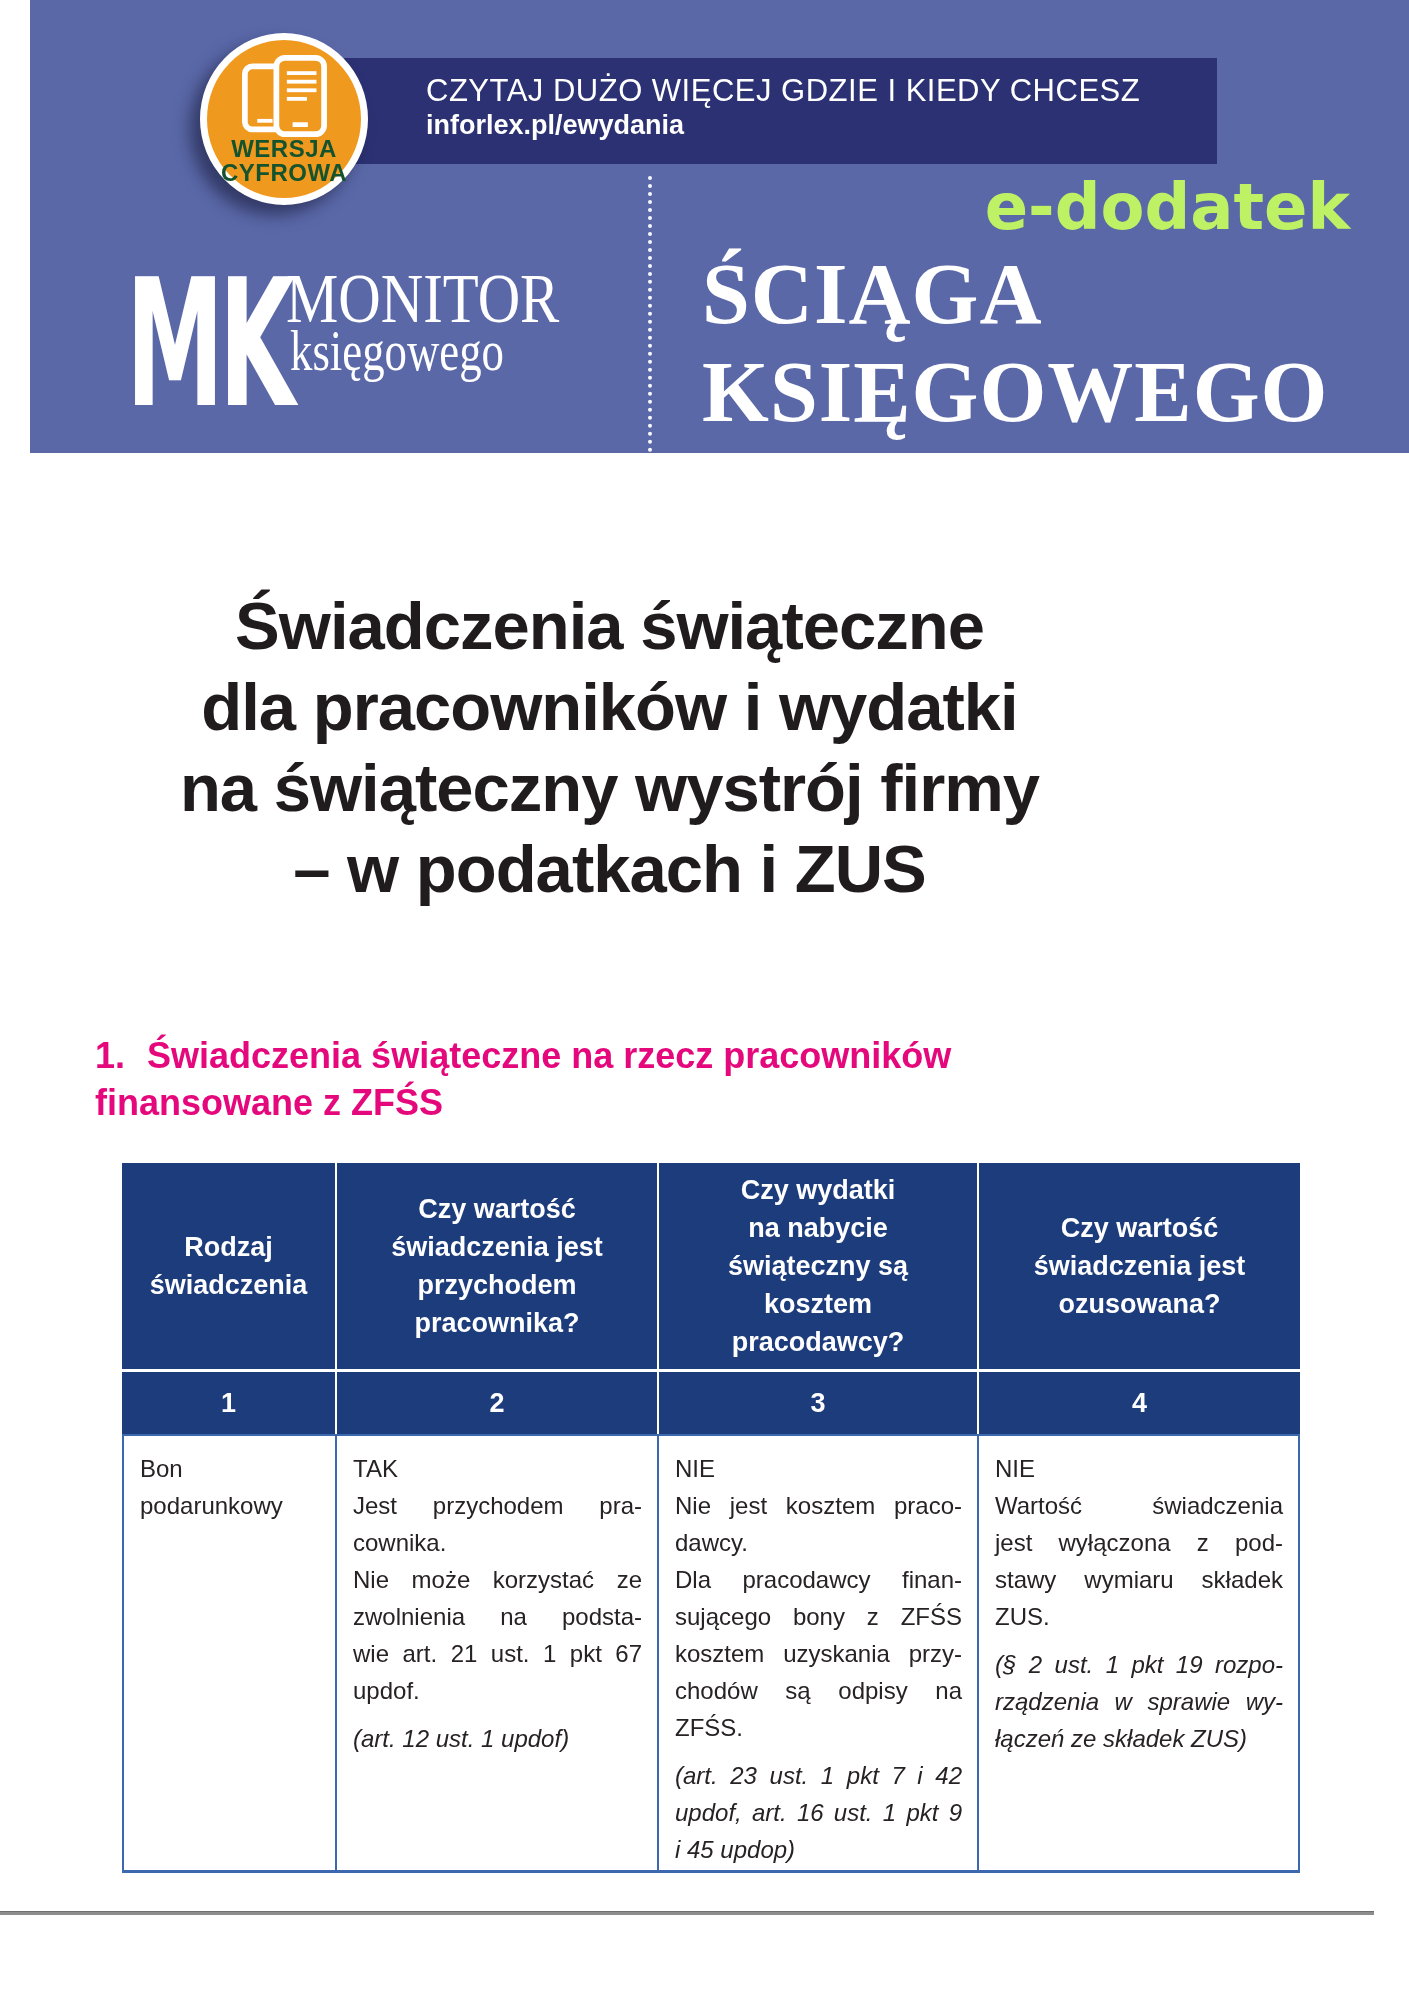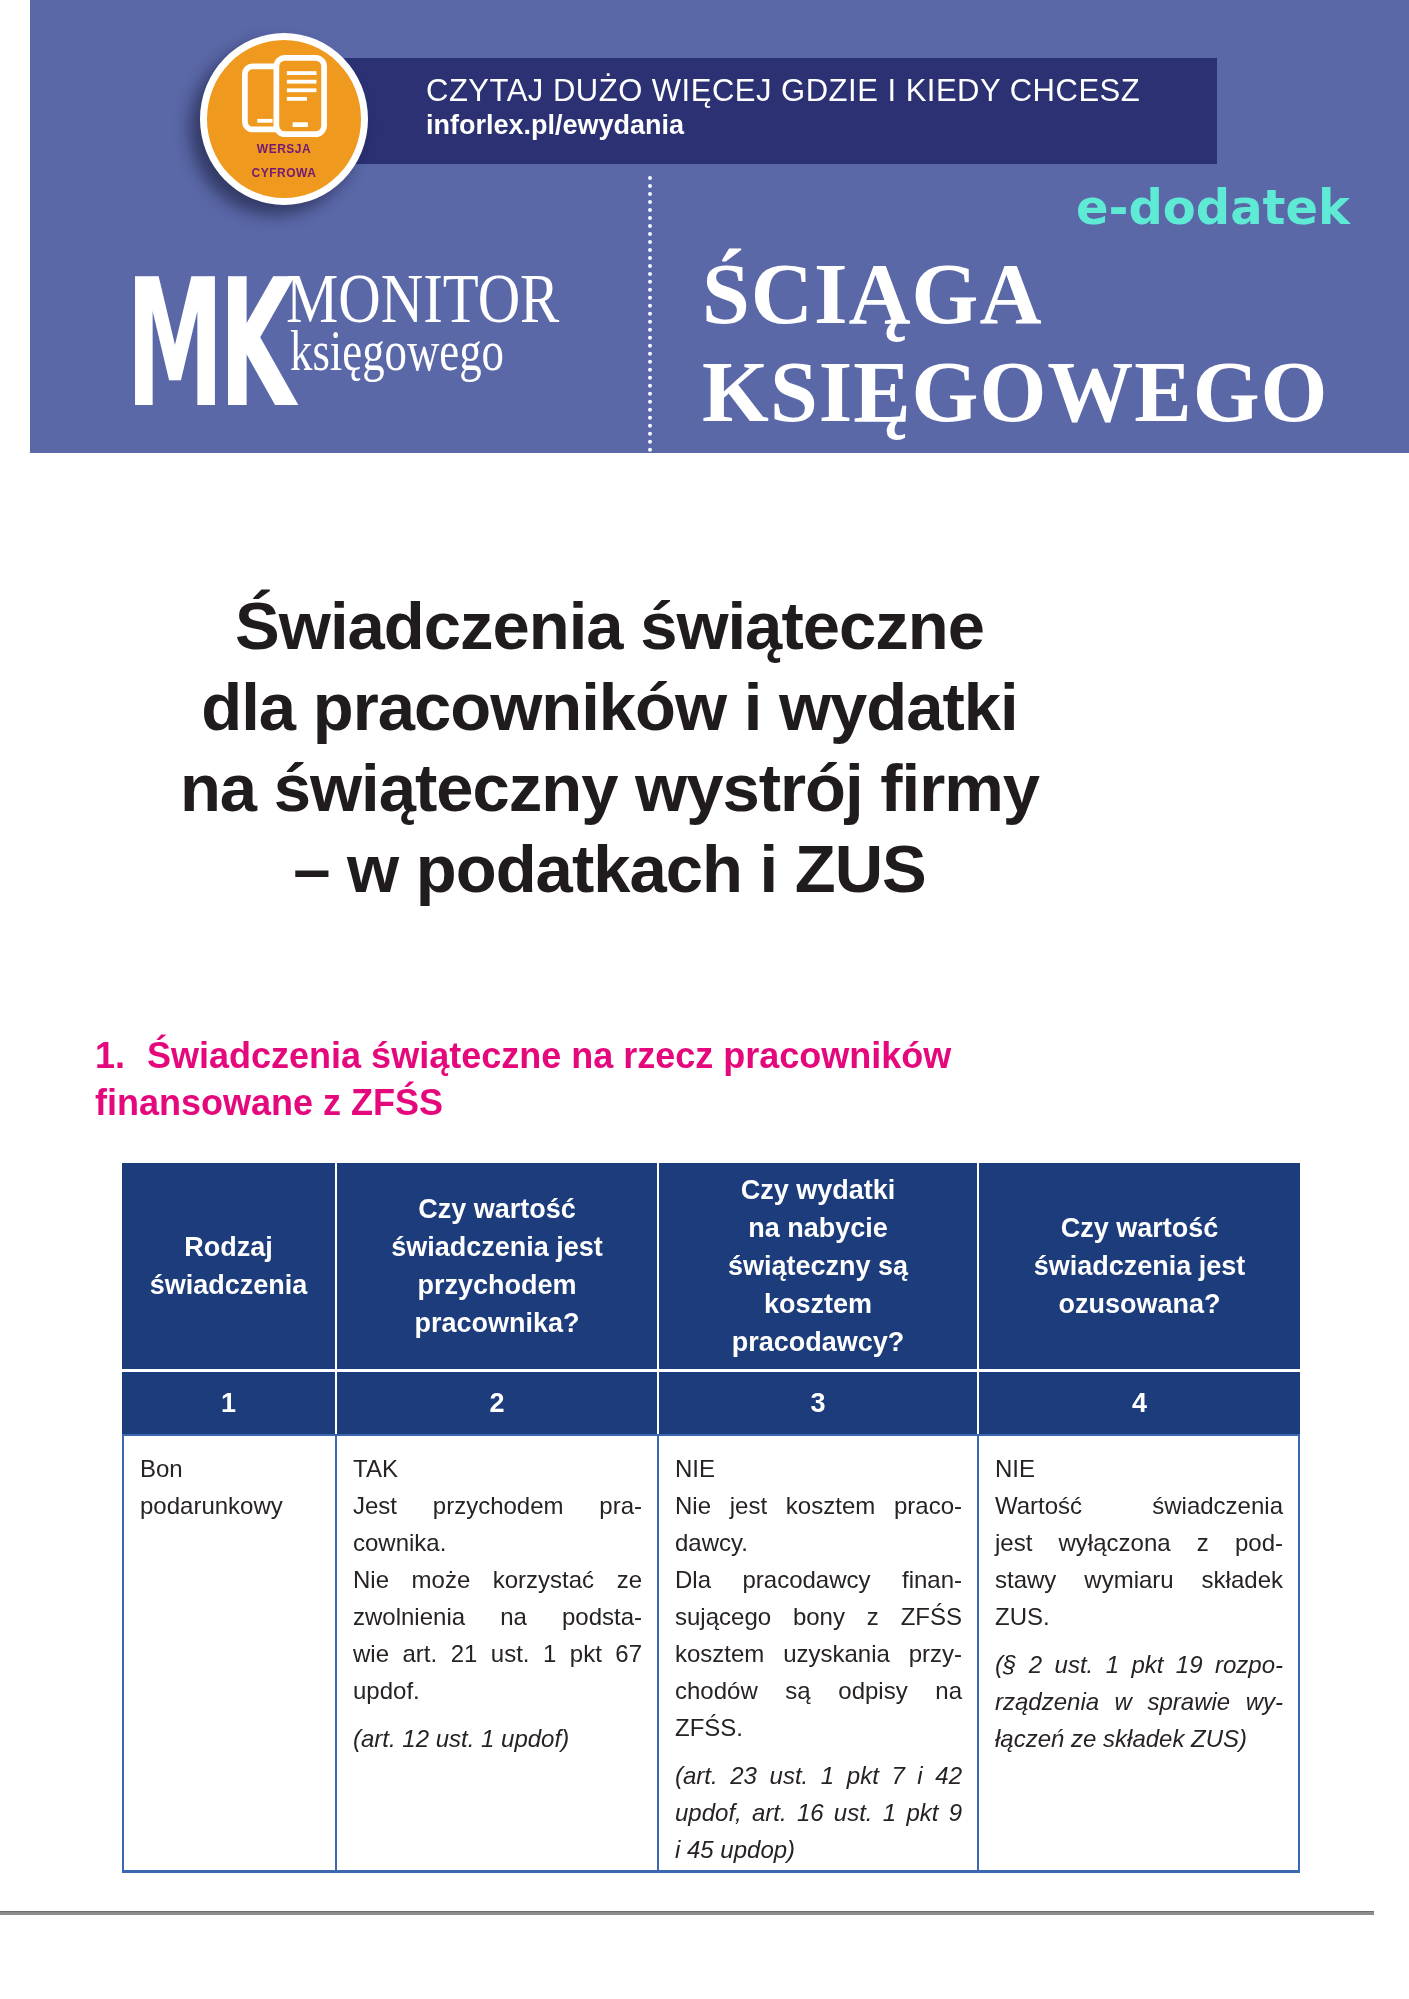--- a/index.html
+++ b/index.html
@@ -10,36 +10,36 @@
   .masthead{position:absolute;left:0;top:0;width:1409px;height:453px;background:var(--c-band);margin-left:30px;}
   .banner{position:absolute;left:272px;top:58px;width:915px;height:106px;background:var(--c-banner);
           color:#fff;box-sizing:border-box;padding:15px 0 0 124px;}
   .banner-l1{font-size:31px;letter-spacing:.5px;line-height:36px;white-space:nowrap;}
   .banner-l2{font-size:27px;font-weight:bold;line-height:33px;white-space:nowrap;}
 
   .badge{position:absolute;left:170px;top:33px;width:154px;height:158px;border-radius:50%;
          background:var(--c-orange);border:7px solid #fff;
          box-shadow:-10px 10px 16px rgba(18,20,48,.55);text-align:center;}
   .badge svg{margin-top:14px;}
-  .badge-txt{position:absolute;left:0;right:0;top:97px;color:#701a75;font-weight:bold;
-             font-size:12px;line-height:24px;letter-spacing:.5px;}
+  .badge-txt{position:absolute;left:0;right:0;top:97px;color:#14532d;font-weight:bold;
+             font-size:24px;line-height:24px;letter-spacing:.5px;}
 
   .dotted-sep{position:absolute;left:618px;top:176px;height:276px;width:0;
               border-left:4px dotted rgba(255,255,255,.95);}
 
   .mk{position:absolute;left:96px;top:257px;color:#fff;font-family:"DejaVu Sans",sans-serif;
       font-weight:bold;font-size:176px;line-height:176px;letter-spacing:-9px;
       transform:scaleX(.56);transform-origin:left top;white-space:nowrap;}
   .monitor{position:absolute;left:256px;top:264px;color:#fff;font-family:"Liberation Serif",serif;
       font-size:70px;line-height:70px;transform:scaleX(.84);transform-origin:left top;white-space:nowrap;}
   .monitor-sub{position:absolute;left:260px;top:323px;color:#fff;font-family:"Liberation Serif",serif;
       font-size:56px;line-height:56px;transform:scaleX(.80);transform-origin:left top;white-space:nowrap;}
 
-  .edodatek{position:absolute;right:89px;top:177px;color:#5eead4;font-family:"DejaVu Sans",sans-serif;
-      font-weight:bold;font-size:48px;line-height:60px;white-space:nowrap;}
+  .edodatek{position:absolute;right:89px;top:177px;color:#bef264;font-family:"DejaVu Sans",sans-serif;
+      font-weight:bold;font-size:64px;line-height:60px;white-space:nowrap;}
   .sciaga{position:absolute;left:672px;top:245px;color:#fff;font-family:"Liberation Serif",serif;
       font-weight:bold;font-size:86px;line-height:98px;letter-spacing:1px;white-space:nowrap;}
 
   
   .art-title{position:absolute;left:0;top:585px;width:1219px;text-align:center;
       color:var(--c-title);font-weight:bold;font-size:67px;line-height:81px;letter-spacing:-1px;}
 
   
   .section{position:absolute;left:95px;top:1032px;color:var(--c-pink);font-weight:bold;
       font-size:36px;line-height:47px;}

